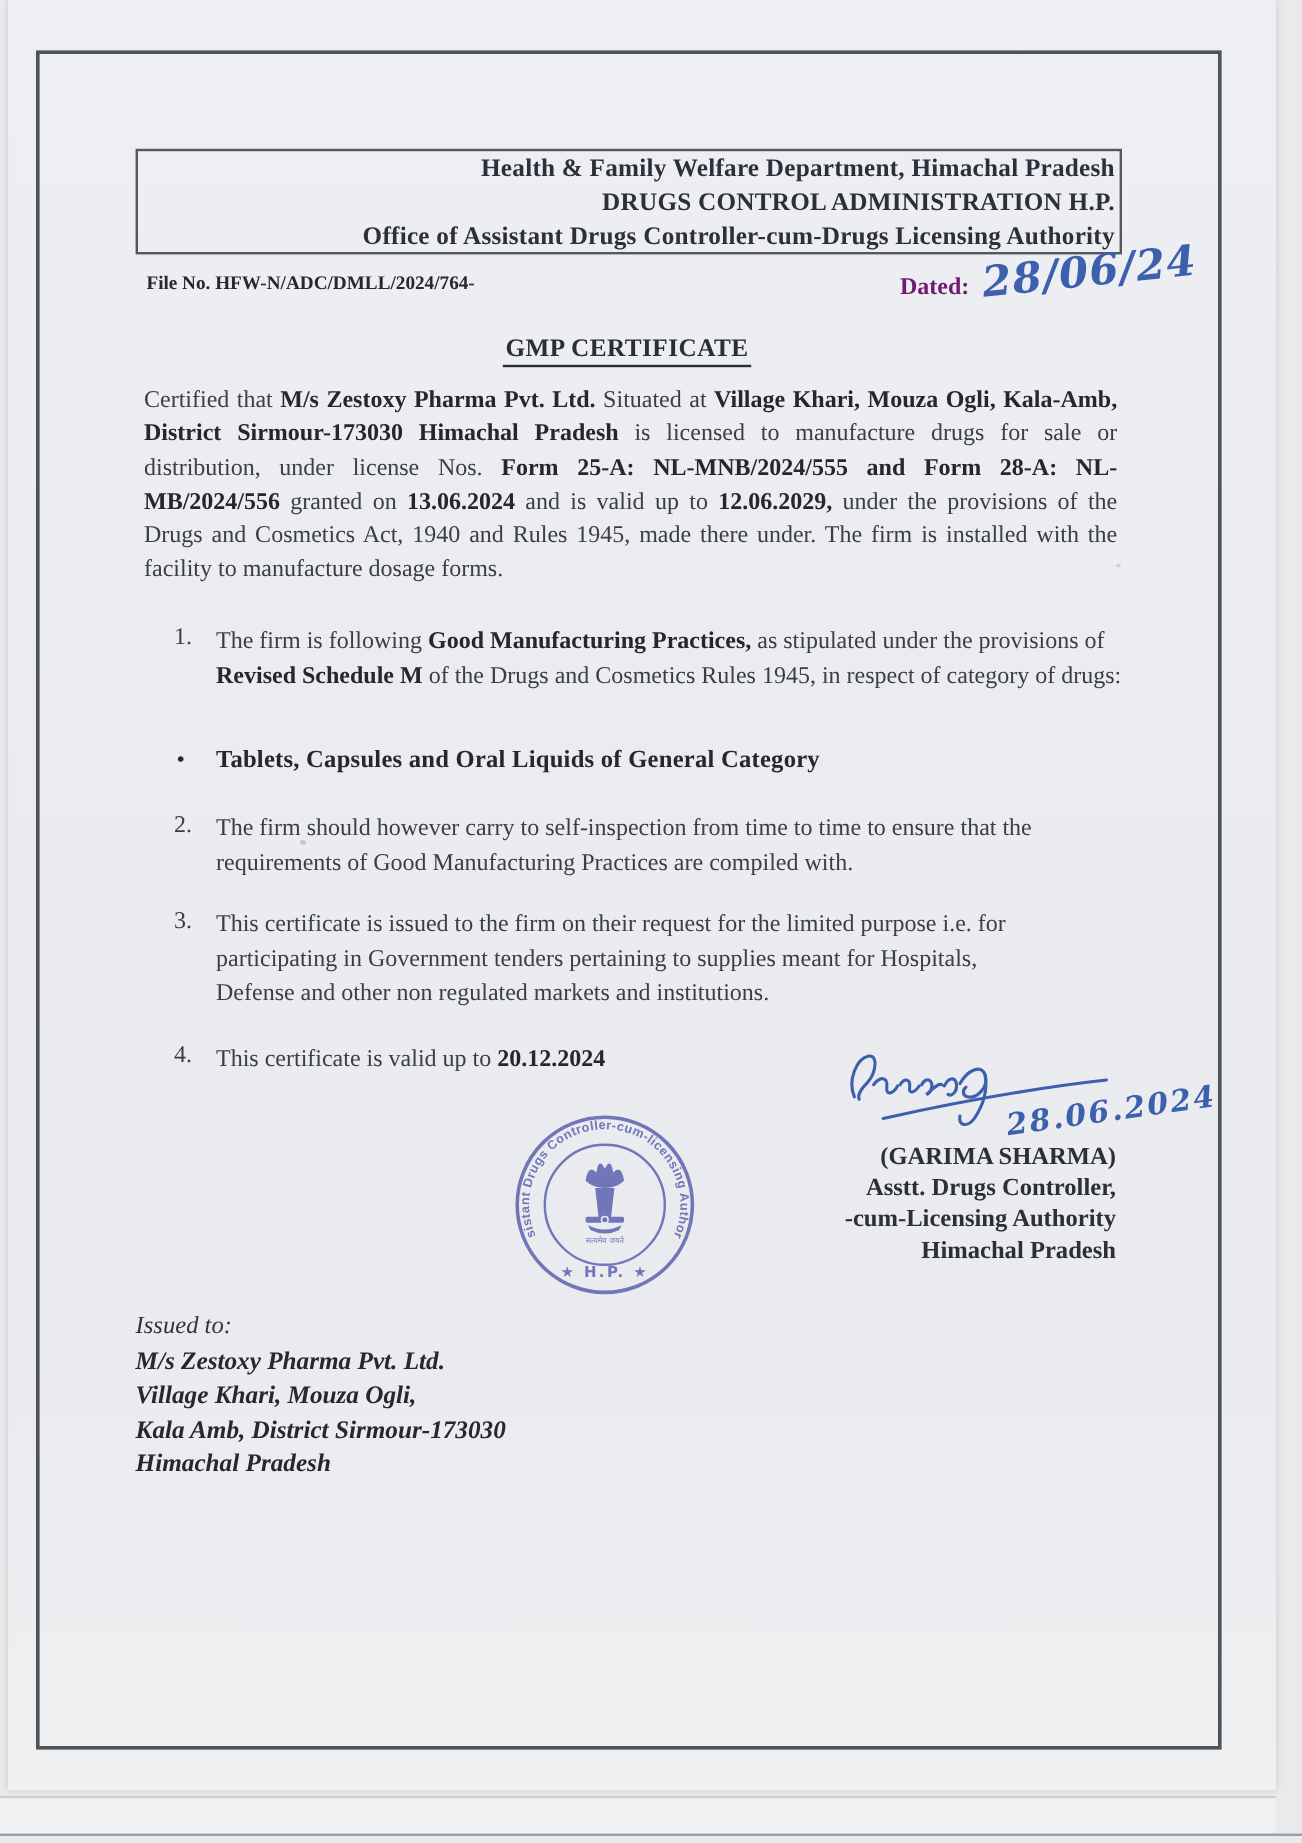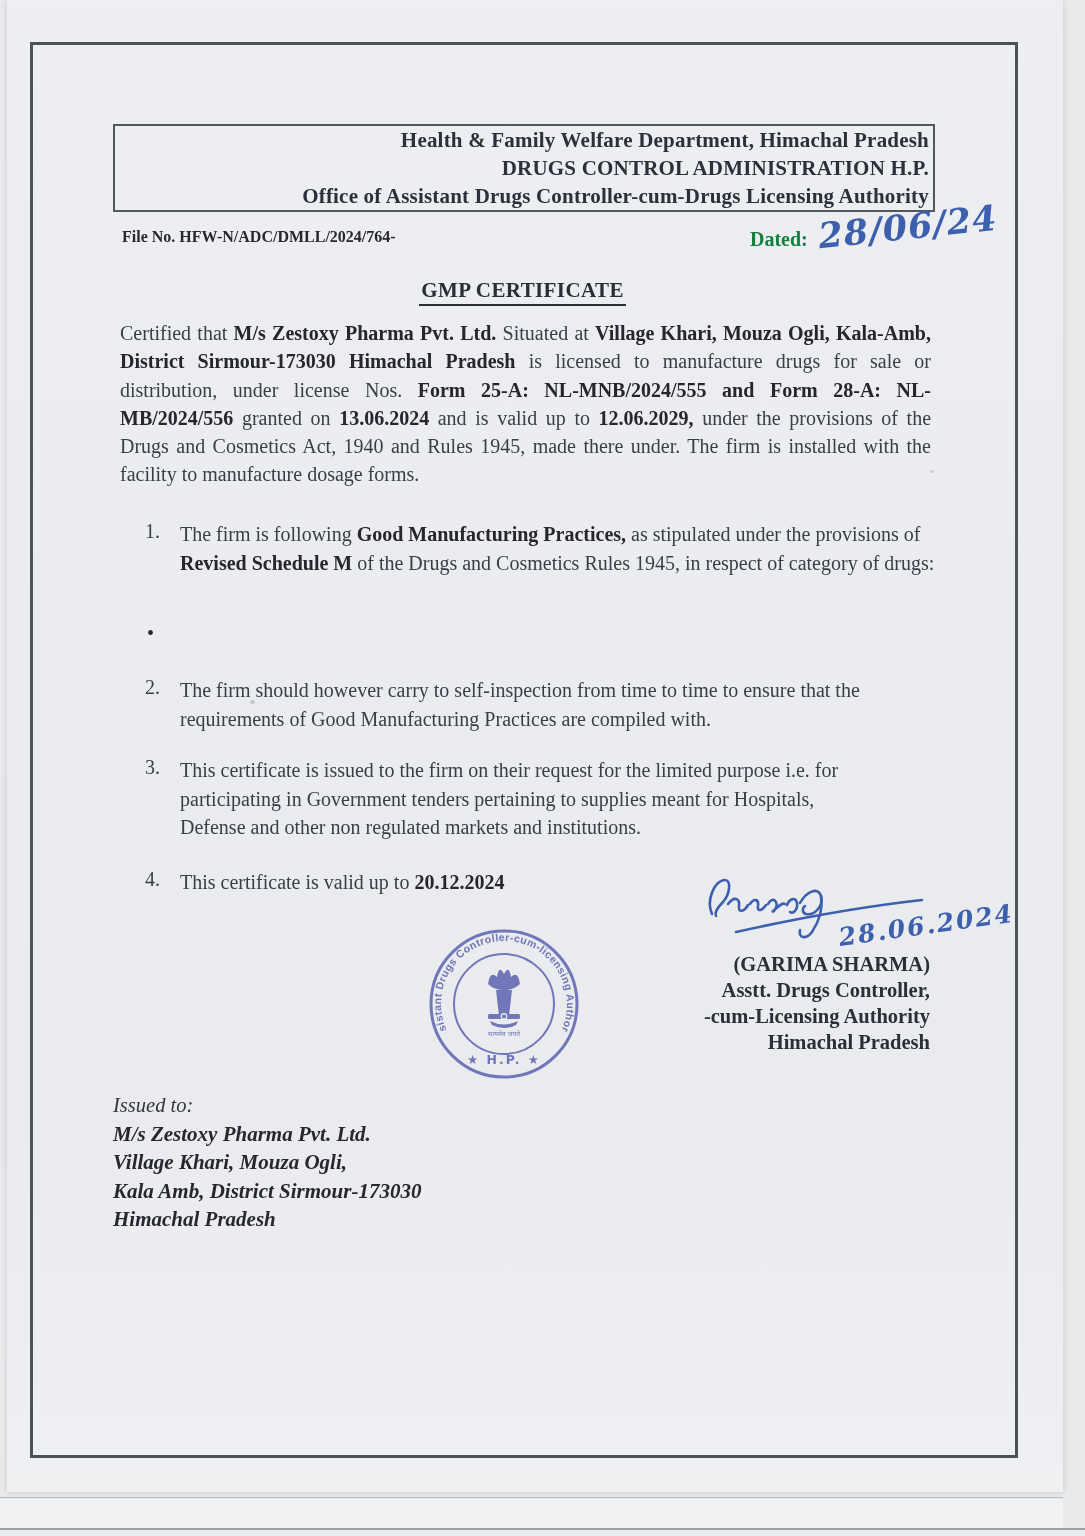--- a/index.html
+++ b/index.html
@@ -22,21 +22,21 @@
     position:absolute;left:113px;top:124px;width:814px;height:84px;
     border:2px solid #54575c;
     display:flex;flex-direction:column;justify-content:flex-start;
     text-align:right;padding-right:4px;
   }
   .header-box .hline{
     font-weight:bold;font-size:21px;line-height:28px;color:#2d2f3a;
     letter-spacing:0.2px;
   }
   .fileline-label{position:absolute;left:122px;top:228px;font-weight:bold;font-size:16px;color:#26272f;}
-  .dated-label{position:absolute;left:750px;top:228px;font-weight:bold;font-size:20px;color:#15803d;}
+  .dated-label{position:absolute;left:750px;top:228px;font-weight:bold;font-size:20px;color:#701a75;}
   .hand-date-top{
     position:absolute;left:818px;top:206px;width:180px;
     font-family:"DejaVu Serif", serif;font-style:italic;font-weight:bold;
     font-size:35px;color:#3d60ae;transform:rotate(-6deg);
     letter-spacing:1px;
   }
   .doc-title-wrap{position:absolute;left:30px;top:278px;width:985px;text-align:center;}
   .doc-title{
     display:inline-block;font-weight:bold;font-size:21px;color:#2b2d37;
     border-bottom:2px solid #2b2d37;padding:0 2px 1px 2px;letter-spacing:0.4px;
@@ -89,20 +89,21 @@
 
   <div class="intro">Certified that <b>M/s Zestoxy Pharma Pvt. Ltd.</b> Situated at <b>Village Khari, Mouza Ogli, Kala-Amb, District Sirmour-173030 Himachal Pradesh</b> is licensed to manufacture drugs for sale or distribution, under license Nos. <b>Form 25-A: NL-MNB/2024/555 and Form 28-A: NL-MB/2024/556</b> granted on <b>13.06.2024</b> and is valid up to <b>12.06.2029,</b> under the provisions of the Drugs and Cosmetics Act, 1940 and Rules 1945, made there under. The firm is installed with the facility to manufacture dosage forms.</div>
 
   <div class="list-item" style="top:520px;">
     <div class="li-num">1.</div>
     <div class="li-text" style="width:760px;">The firm is following <b>Good Manufacturing Practices,</b> as stipulated under the provisions of <b>Revised Schedule M</b> of the Drugs and Cosmetics Rules 1945, in respect of category of drugs:</div>
   </div>
 
   <div class="bullet-row">
     <div class="bullet-dot">•</div>
+    <div class="bullet-text">Tablets, Capsules and Oral Liquids of General Category</div>
   </div>
 
   <div class="list-item" style="top:676px;">
     <div class="li-num">2.</div>
     <div class="li-text" style="width:748px;">The firm should however carry to self-inspection from time to time to ensure that the requirements of Good Manufacturing Practices are compiled with.</div>
   </div>
 
   <div class="list-item" style="top:756px;">
     <div class="li-num">3.</div>
     <div class="li-text" style="width:700px;">This certificate is issued to the firm on their request for the limited purpose i.e. for participating in Government tenders pertaining to supplies meant for Hospitals, Defense and other non regulated markets and institutions.</div>

